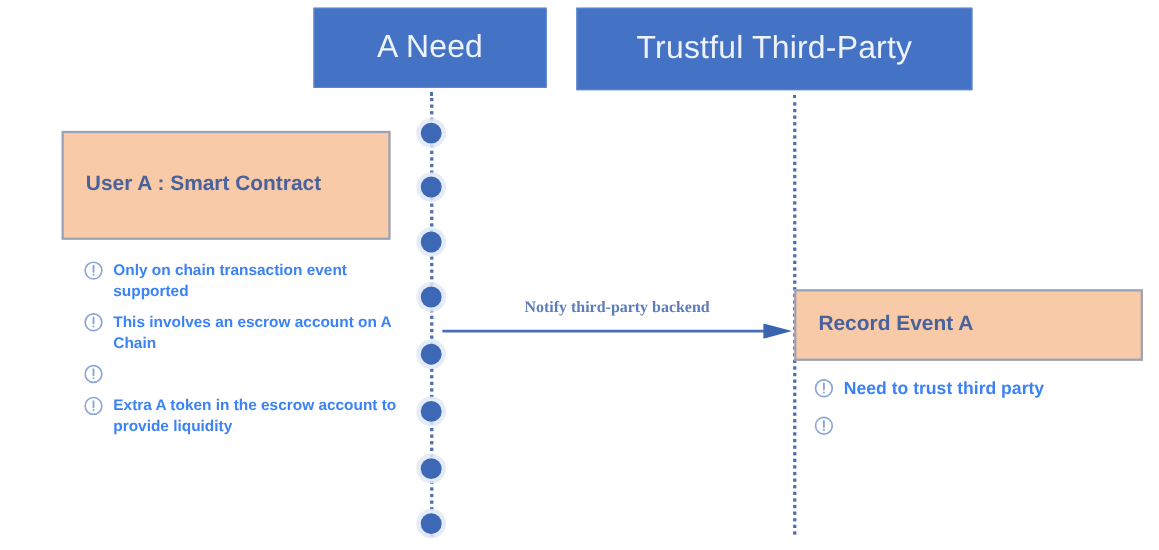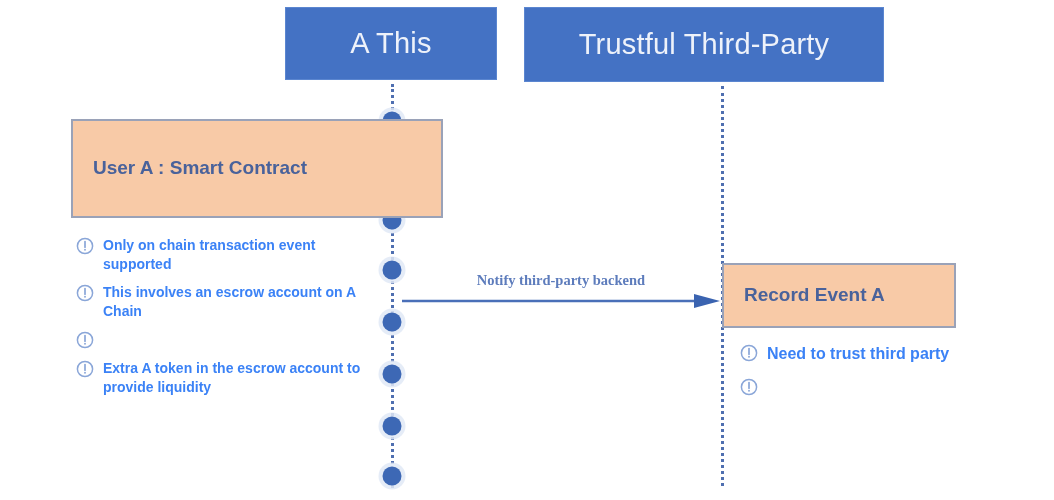--- a/index.html
+++ b/index.html
@@ -86,29 +86,29 @@
     align-items: center;
   }
   .note-text {
     color: #49629b;
     font-size: 19px;
     font-weight: bold;
     line-height: 1.42;
     padding-left: 20px;
   }
   #note-user-a {
-    left: 71px;
+    left: 56px;
     top: 119px;
-    width: 372px;
+    width: 299px;
     height: 99px;
   }
   #note-record-event {
     left: 722px;
     top: 263px;
-    width: 234px;
+    width: 317px;
     height: 65px;
   }
 
   
   .bullet-list {
     position: absolute;
   }
   #bullets-left {
     left: 76px;
     top: 236px;
@@ -188,21 +188,21 @@
       <div class="lifeline-dot" style="left: 392px; top: 170px;"></div>
       <div class="lifeline-dot" style="left: 392px; top: 220px;"></div>
       <div class="lifeline-dot" style="left: 392px; top: 270px;"></div>
       <div class="lifeline-dot" style="left: 392px; top: 322px;"></div>
       <div class="lifeline-dot" style="left: 392px; top: 374px;"></div>
       <div class="lifeline-dot" style="left: 392px; top: 426px;"></div>
       <div class="lifeline-dot" style="left: 392px; top: 476px;"></div>
     </div>
 
   <div class="participant" id="participant-a-chain">
-    <span class="participant-label">A This</span>
+    <span class="participant-label">A Need</span>
   </div>
 
   <div class="participant" id="participant-third-party">
     <span class="participant-label">Trustful Third-Party</span>
   </div>
 
   <div class="note-box" id="note-user-a">
     <div class="note-text">
       <div>User A : Smart Contract</div>
     </div>

